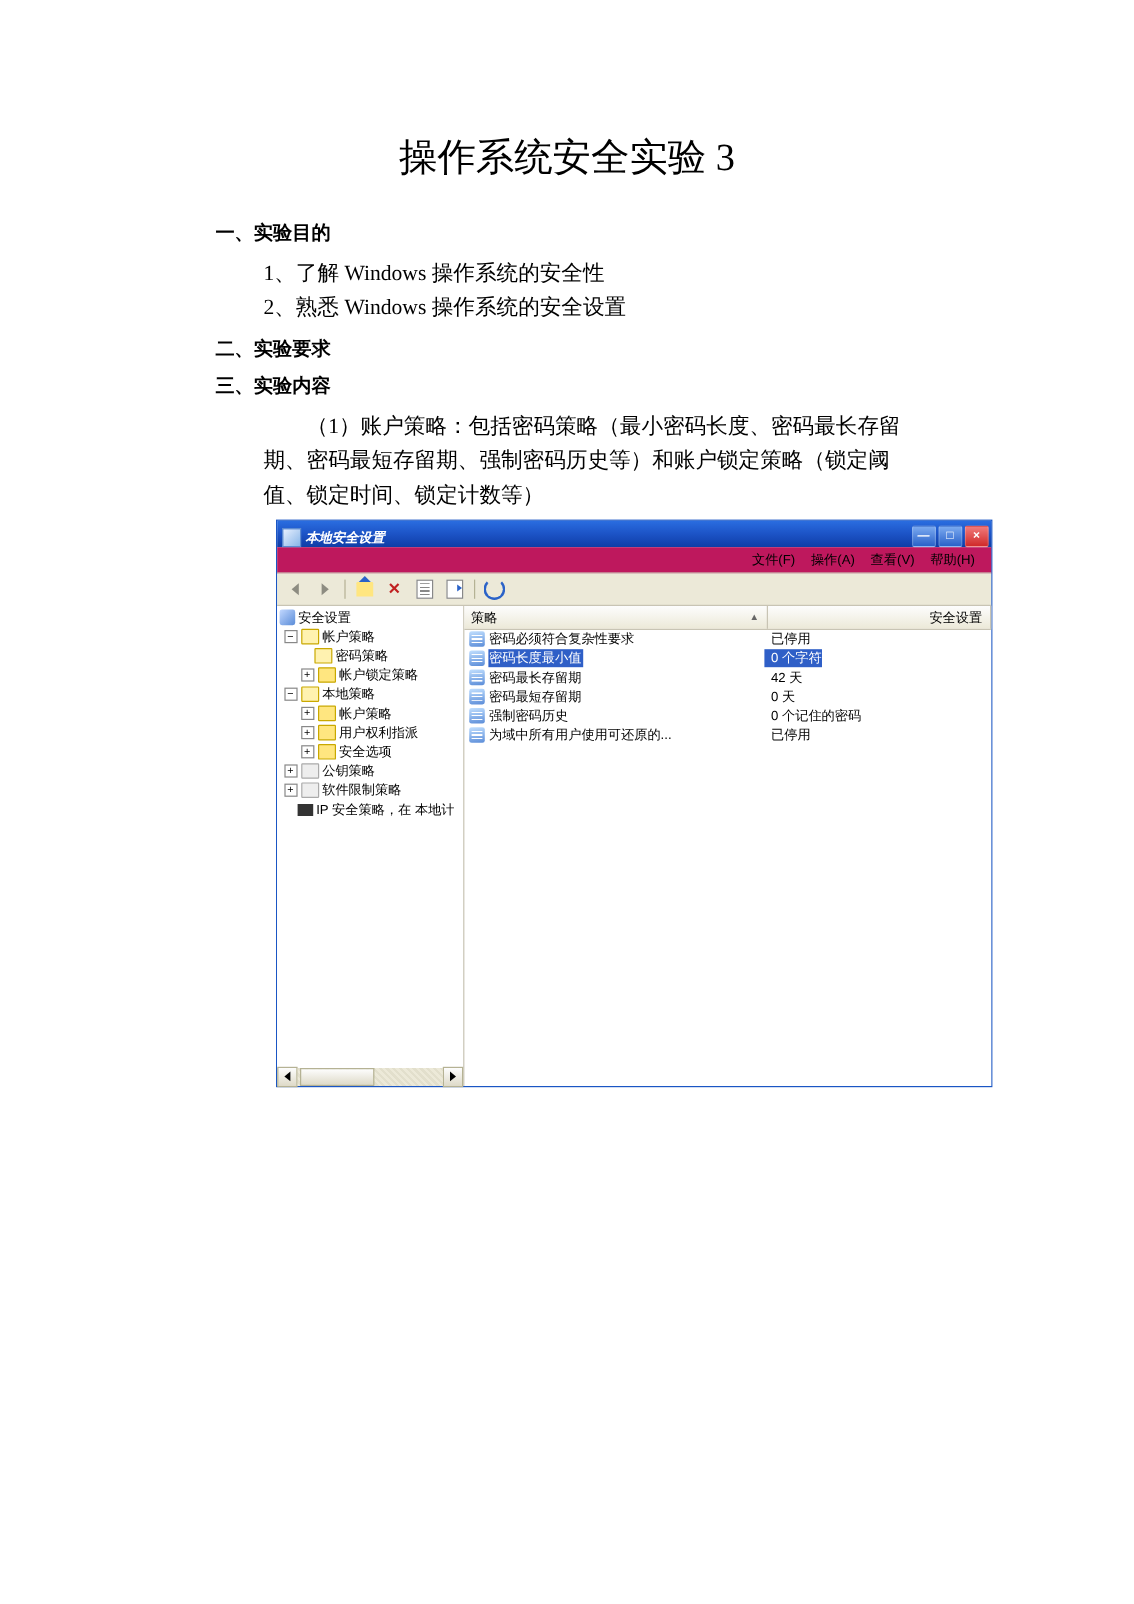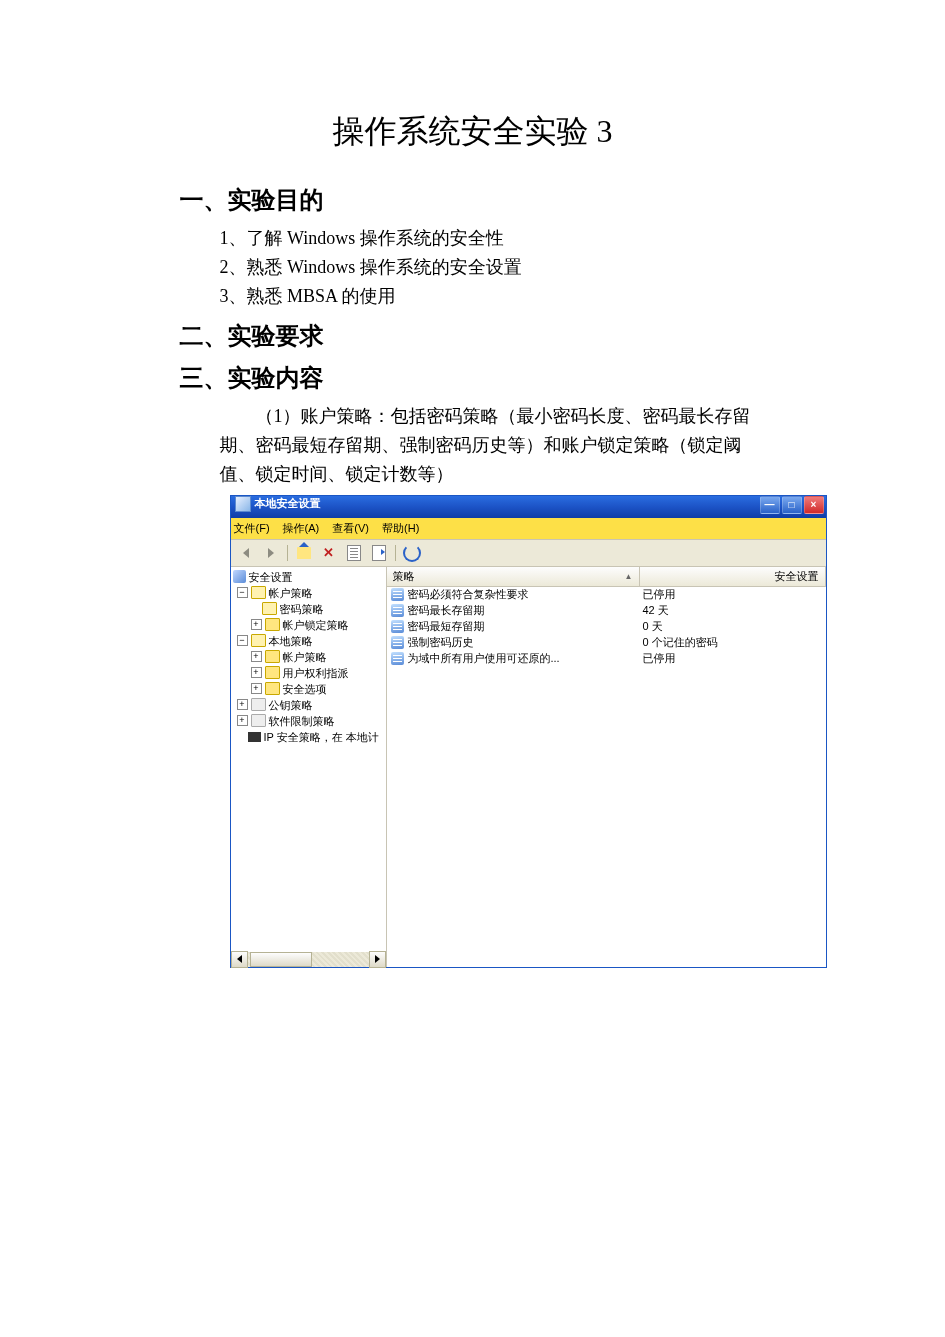--- a/index.html
+++ b/index.html
@@ -17,21 +17,21 @@
     box-sizing: border-box;
   }
   .title {
     text-align: center;
     font-size: 32px;
     margin-bottom: 30px;
     margin-top: 10px;
     font-weight: 400;
   }
   .section-head {
-    font-size: 24px;
+    font-size: 16px;
     font-weight: bold;
     margin: 10px 0 8px 0;
   }
   .li, .para, .sub-para {
     font-size: 18px;
     line-height: 1.6;
   }
   .list { margin-left: 40px; }
   .para { margin-left: 40px; text-indent: 0; }
   .sub-para { margin-left: 40px; text-indent: 0; }
@@ -43,22 +43,23 @@
     border: 1px solid #1a56c4;
     font-family: Tahoma, "SimSun", sans-serif;
     font-size: 11px;
   }
   
   .titlebar {
     height: 22px;
     background: linear-gradient(to bottom,#2a6de0 0%,#1c53c6 50%,#0f3da6 100%);
     color: #fff;
     display: flex;
-    align-items: flex-start;
+    align-items: flex-end;
     padding-left: 4px;
+    font-style: italic;
   }
   .titlebar .tb-icon {
     width: 14px; height: 14px;
     background: linear-gradient(135deg,#e8f0ff,#89b6e8);
     border: 1px solid #5c8ad0;
     margin-right: 4px;
   }
   .titlebar .tb-text { flex: 1; font-weight: bold; font-size: 11px; }
   .tb-btns { display: flex; margin-right: 2px; }
   .tb-btn {
@@ -68,24 +69,25 @@
     border-radius: 2px;
     display: flex; align-items: center; justify-content: center;
     color: #fff; font-weight: bold; font-size: 10px;
   }
   .tb-min { background: linear-gradient(to bottom,#7aa9f0,#2a62c8); }
   .tb-max { background: linear-gradient(to bottom,#7aa9f0,#2a62c8); }
   .tb-close { background: linear-gradient(to bottom,#f07a7a,#d02a2a); }
 
   
   .menubar {
-    background: #fde047;
+    background: #be185d;
     border-bottom: 1px solid #c8c4b4;
     padding: 3px 3px;
     font-size: 11px;
+    text-align: right;
   }
   .menubar span { margin-right: 10px; cursor: default; }
 
   
   .toolbar {
     background: #ece9d8;
     border-bottom: 1px solid #c8c4b4;
     padding: 3px 4px;
     display: flex;
     align-items: center;
@@ -229,21 +231,20 @@
 <body>
 
 <div class="page">
 
   <div class="title">操作系统安全实验 3</div>
 
   <div class="section-head">一、实验目的</div>
   <div class="list">
     <div class="li">1、了解 Windows 操作系统的安全性</div>
     <div class="li">2、熟悉 Windows 操作系统的安全设置</div>
-    <div class="li">3、熟悉 MBSA 的使用</div>
   </div>
 
   <div class="section-head">二、实验要求</div>
 
   <div class="section-head">三、实验内容</div>
   <div class="sub-para">
     <span style="display:inline-block;width:36px;"></span><span>（1）账户策略：包括密码策略（最小密码长度、密码最长存留期、密码最短存留期、强制密码历史等）和账户锁定策略（锁定阈值、锁定时间、锁定计数等）</span>
   </div>
 
   <div class="win">
@@ -382,20 +383,27 @@
           <div class="lp-col lp-col2"><span>安全设置</span></div>
         </div>
         <div class="lp-rows">
           <div class="lp-row">
             <div class="c1">
                 <span class="lp-icon"></span>
                 <span class="name">密码必须符合复杂性要求</span>
               </div>
             <div class="c2">已停用</div>
           </div>
+          <div class="lp-row sel">
+            <div class="c1">
+                <span class="lp-icon"></span>
+                <span class="name">密码长度最小值</span>
+              </div>
+            <div class="c2">0 个字符</div>
+          </div>
           <div class="lp-row">
             <div class="c1">
                 <span class="lp-icon"></span>
                 <span class="name">密码最长存留期</span>
               </div>
             <div class="c2">42 天</div>
           </div>
           <div class="lp-row">
             <div class="c1">
                 <span class="lp-icon"></span>

